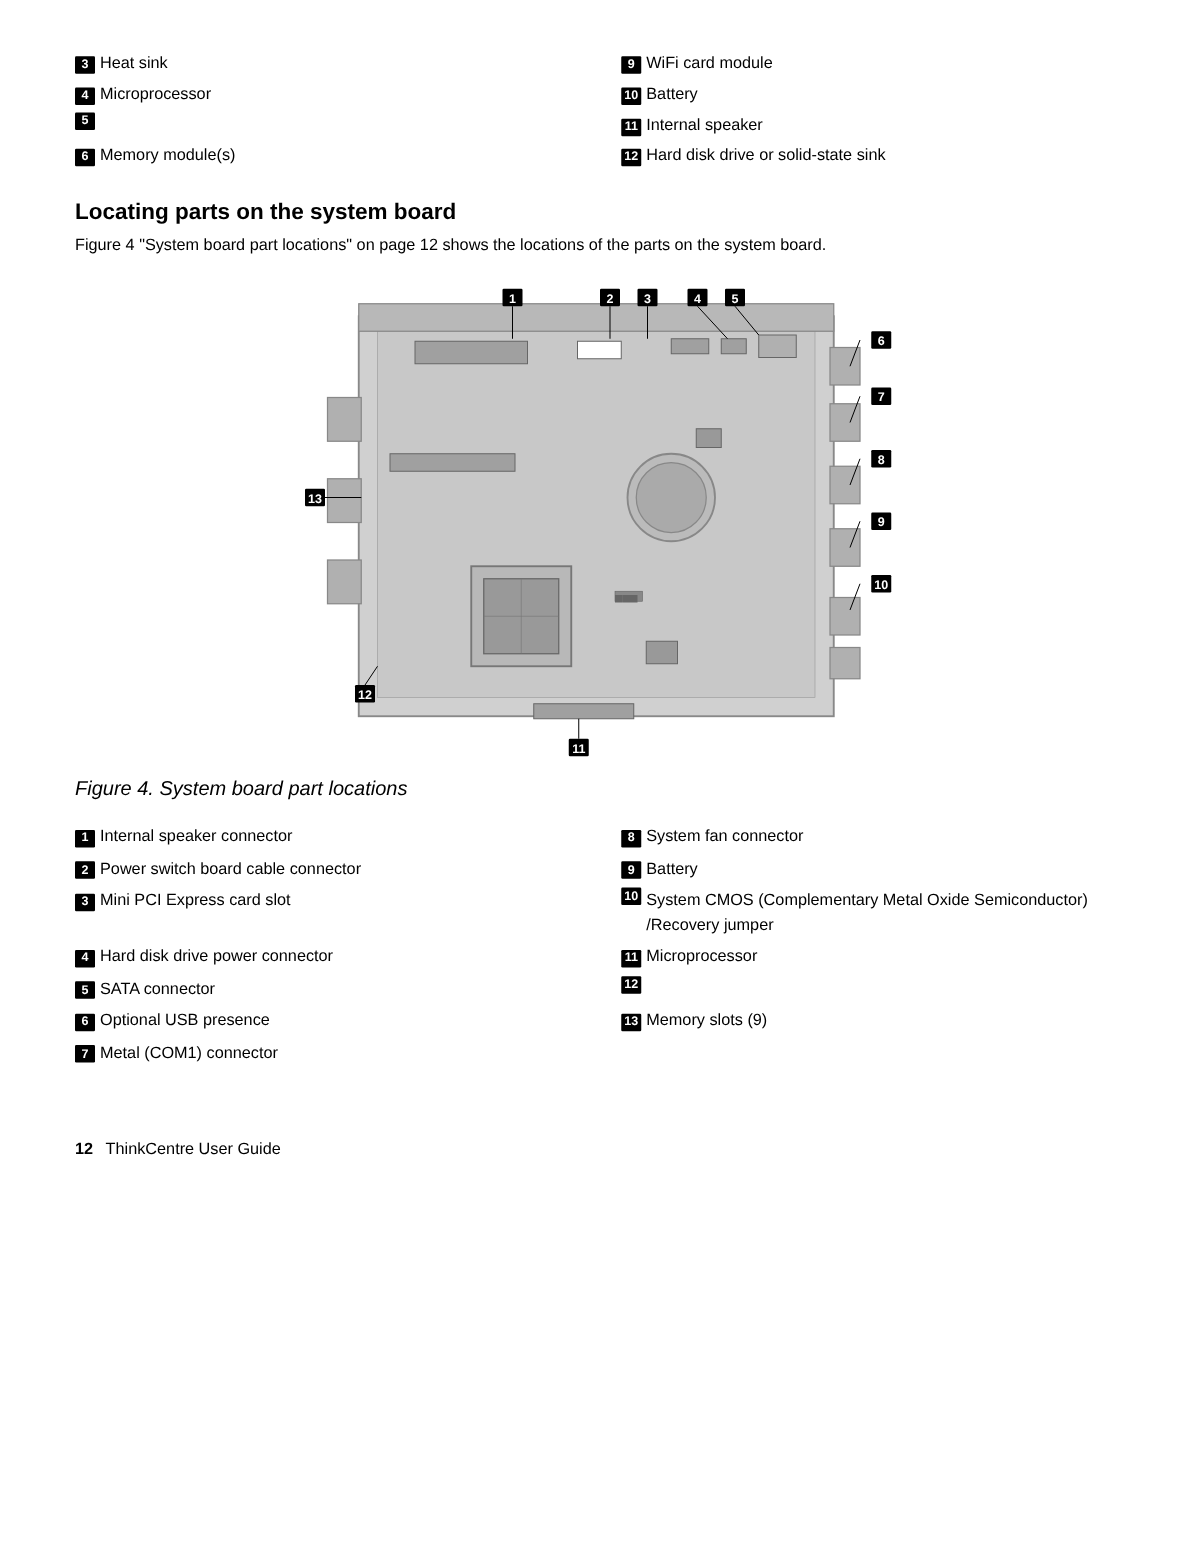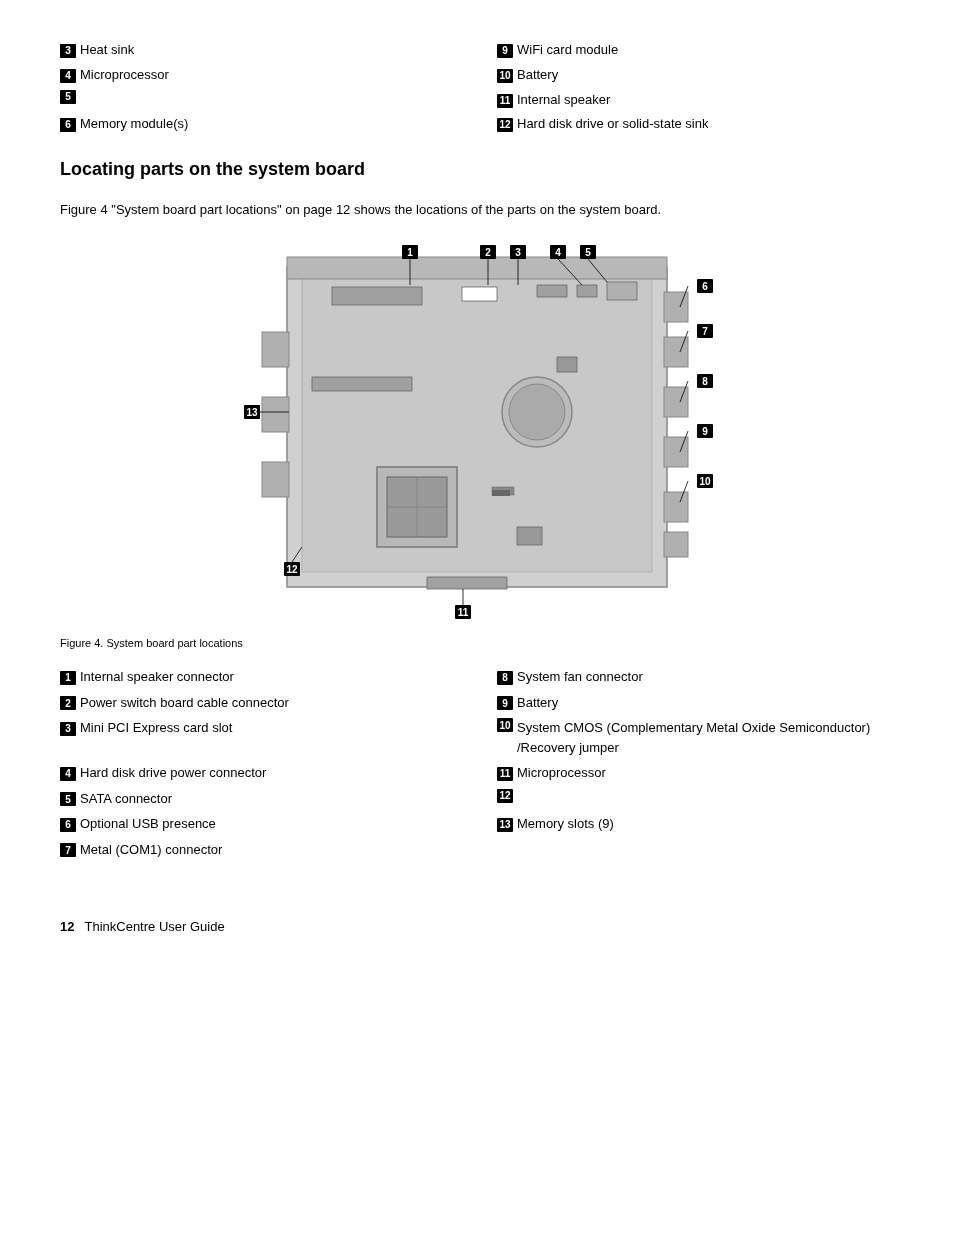--- a/index.html
+++ b/index.html
@@ -38,37 +38,38 @@
       min-width: 16px;
       height: 14px;
       padding: 0 2px;
       border-radius: 1px;
       flex-shrink: 0;
     }
 
     .section-title {
       font-size: 18px;
       font-weight: bold;
-      margin-bottom: 22px;
+      margin-bottom: 8px;
       margin-top: 10px;
     }
 
     .section-desc {
       font-size: 13px;
       margin-bottom: 20px;
     }
 
     .diagram-container {
       display: flex;
       justify-content: center;
       margin-bottom: 10px;
     }
 
     .figure-caption {
-      font-size: 11px;
+      font-size: 16px;
+      font-style: italic;
       margin-bottom: 18px;
       color: #000;
     }
 
     .callout-list {
       display: grid;
       grid-template-columns: 1fr 1fr;
       gap: 6px 40px;
       margin-bottom: 10px;
     }

